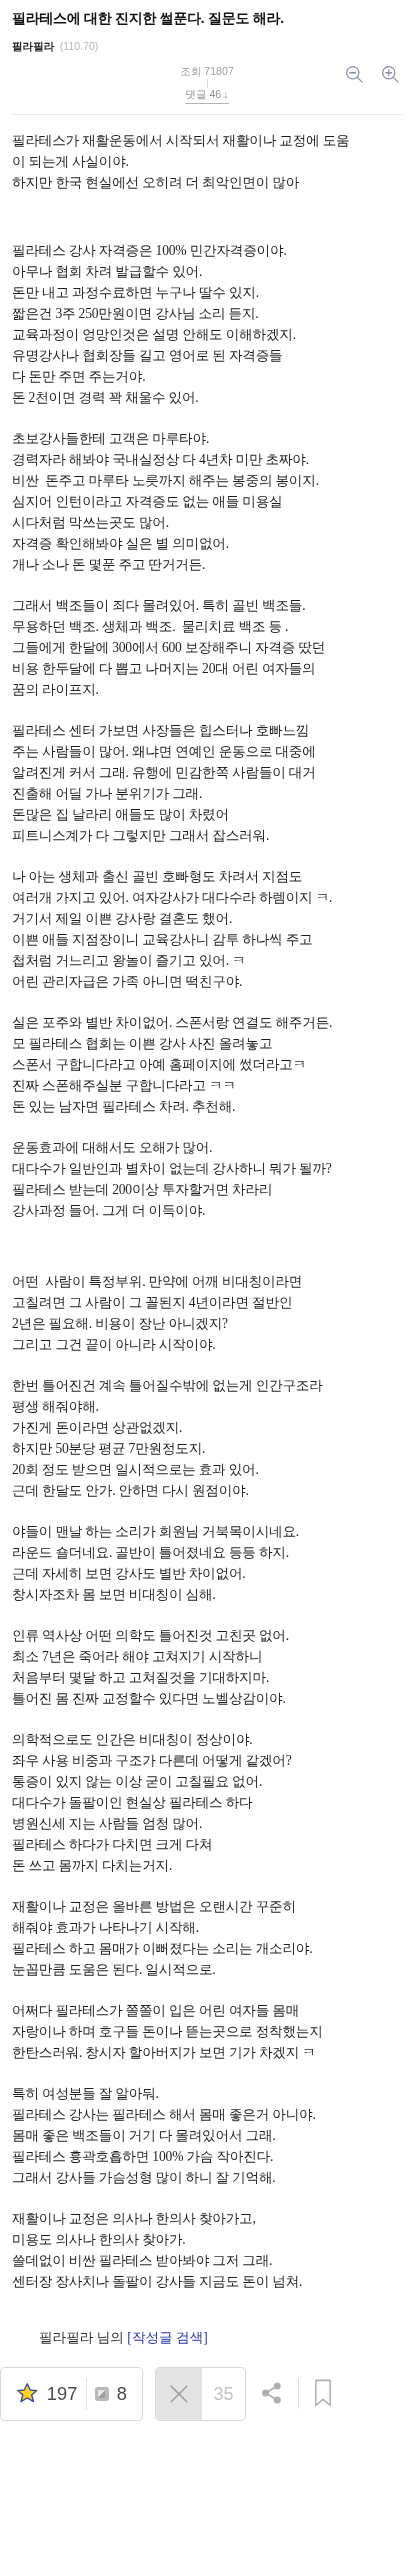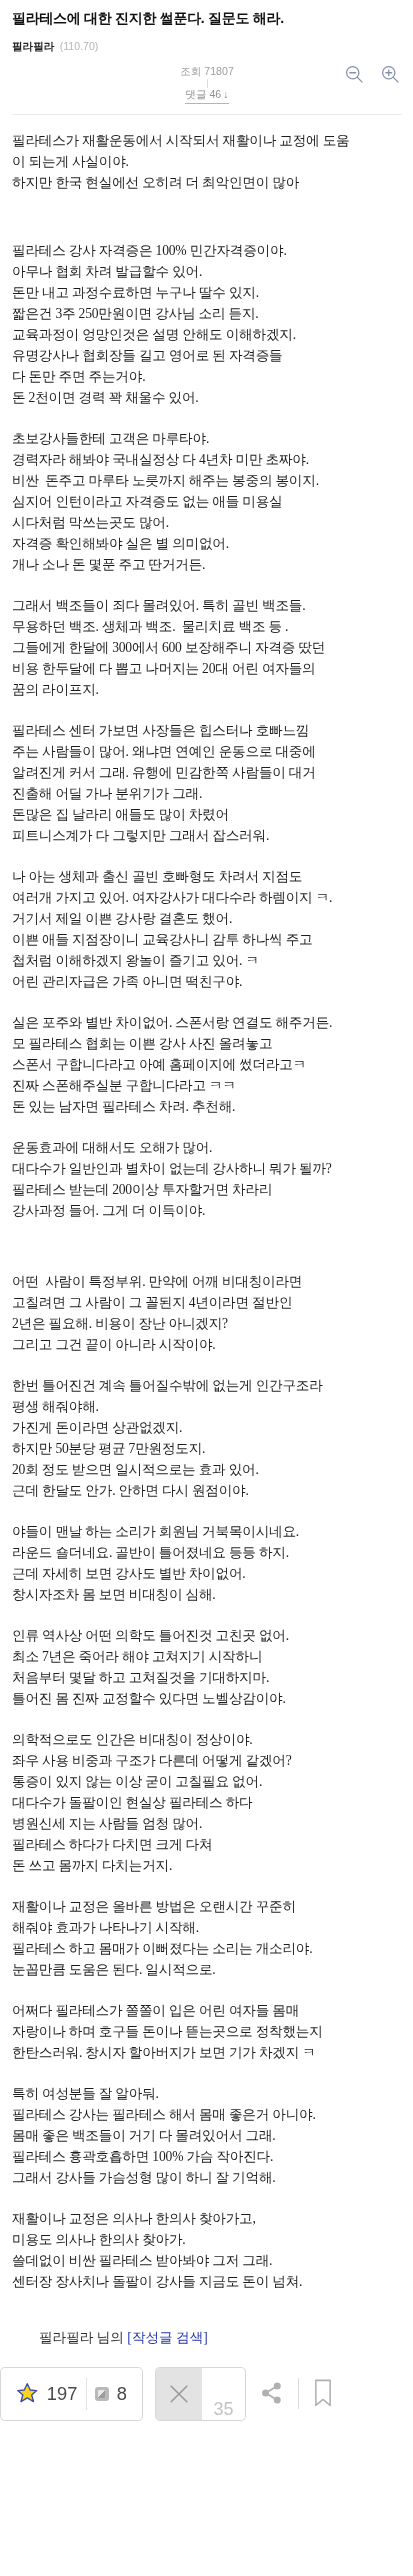--- a/index.html
+++ b/index.html
@@ -28,21 +28,21 @@
   .footer-authorline{margin-top:37px;padding-left:39px;font-family:"Liberation Serif","DejaVu Serif",serif;
                      font-size:13.6px;color:#2b2b2b;}
   .search-link{color:#2433a8;cursor:pointer;text-decoration:none;}
   .actions{margin-top:20px;display:flex;align-items:flex-start;gap:12px;}
   .btn-group{display:flex;align-items:center;border:0.6px solid #d6d6d6;border-radius:4.7px;
              height:52px;background:#fff;overflow:hidden;}
   .rec-group{width:141px;justify-content:center;gap:8.3px;}
   .rec-count{font-size:18.3px;color:#4a4a4a;}
   .v-sep{width:0.6px;height:32px;background:#e3e3e3;}
   .sub-count{font-size:18.3px;color:#4a4a4a;}
-  .down-group{width:89px;align-items:flex-end;}
+  .down-group{width:89px;}
   .down-x{width:46px;height:100%;background:#e3e3e3;display:flex;align-items:center;justify-content:center;}
   .down-count{flex:1;text-align:center;font-size:18px;color:#c3c3c3;}
   .icon-btn{display:flex;align-items:center;justify-content:center;height:52px;cursor:pointer;}
   .tail-sep{width:0.6px;height:31px;background:#dddddd;margin-top:10.6px;}
   .mini-badge{width:14px;height:14px;border-radius:3px;background:#b9b9b9;position:relative;}
   .mini-badge:after{content:"";position:absolute;left:3px;top:3px;width:7.7px;height:7.7px;
                     background:linear-gradient(135deg,#e8e8e8 0 50%,#9c9c9c 50% 100%);border-radius:1.2px;}
 </style>
 </head>
 <body>
@@ -111,21 +111,21 @@
       <p class="body-para">필라테스 센터 가보면 사장들은 힙스터나 호빠느낌
 주는 사람들이 많어. 왜냐면 연예인 운동으로 대중에
 알려진게 커서 그래. 유행에 민감한쪽 사람들이 대거
 진출해 어딜 가나 분위기가 그래.
 돈많은 집 날라리 애들도 많이 차렸어
 피트니스계가 다 그렇지만 그래서 잡스러워.</p>
       <p class="body-para">나 아는 생체과 출신 골빈 호빠형도 차려서 지점도
 여러개 가지고 있어. 여자강사가 대다수라 하렘이지 ㅋ.
 거기서 제일 이쁜 강사랑 결혼도 했어.
 이쁜 애들 지점장이니 교육강사니 감투 하나씩 주고
-첩처럼 이해하겠지 왕놀이 즐기고 있어. ㅋ
+첩처럼 거느리고 왕놀이 즐기고 있어. ㅋ
 어린 관리자급은 가족 아니면 떡친구야.</p>
       <p class="body-para">실은 포주와 별반 차이없어. 스폰서랑 연결도 해주거든.
 모 필라테스 협회는 이쁜 강사 사진 올려놓고
 스폰서 구합니다라고 아예 홈페이지에 썼더라고ㅋ
 진짜 스폰해주실분 구합니다라고 ㅋㅋ
 돈 있는 남자면 필라테스 차려. 추천해.</p>
       <p class="body-para">운동효과에 대해서도 오해가 많어.
 대다수가 일반인과 별차이 없는데 강사하니 뭐가 될까?
 필라테스 받는데 200이상 투자할거면 차라리
 강사과정 들어. 그게 더 이득이야.</p>

